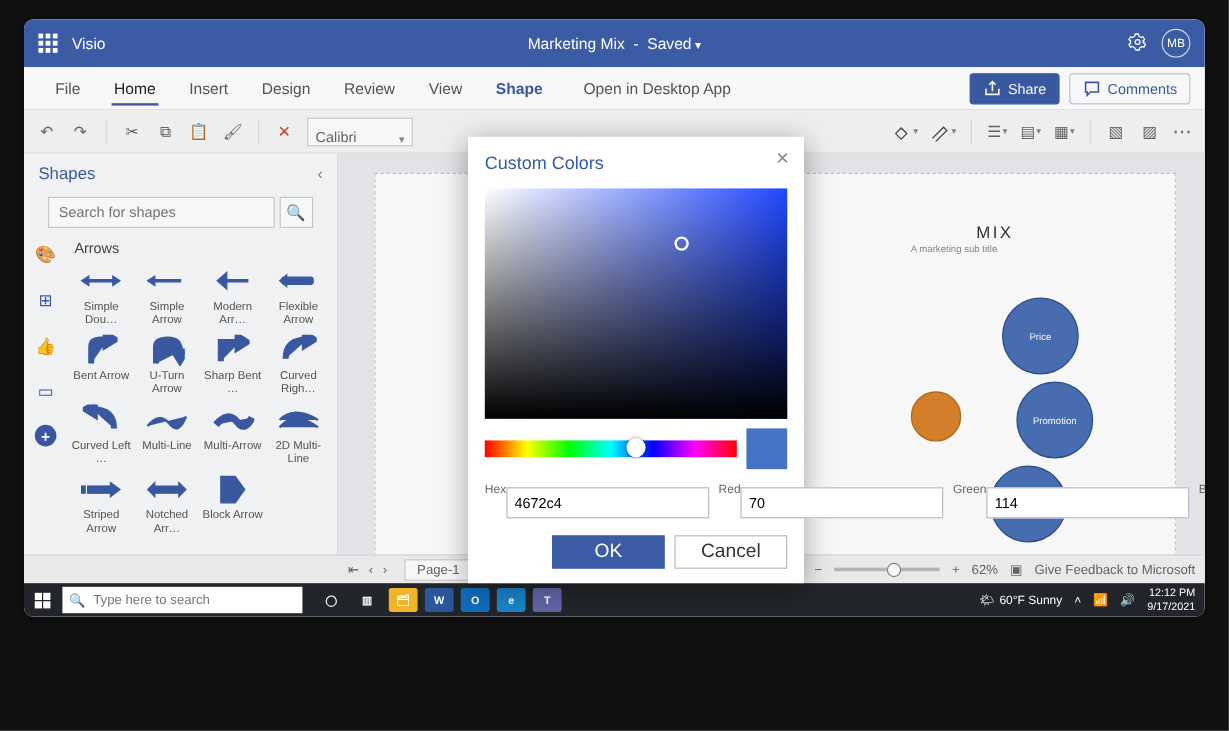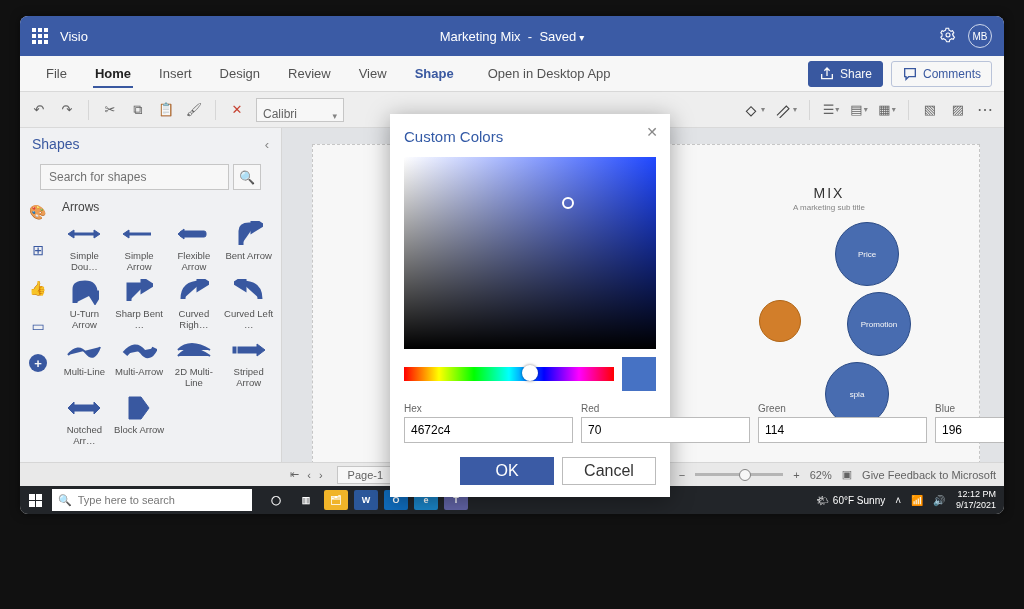--- a/index.html
+++ b/index.html
@@ -9,21 +9,21 @@
 .waffle{width:16px;height:16px;margin-right:12px;display:grid;grid-template-columns:repeat(3,4px);grid-template-rows:repeat(3,4px);gap:2px}
 .waffle span{background:#fff}
 .doc-title{position:absolute;left:0;right:0;text-align:center;pointer-events:none;font-size:13px}
 .doc-title .chev{font-size:10px;margin-left:3px}
 .titlebar .spacer{flex:1}
 .gear-icon,.avatar{margin-left:12px}
 .gear-icon svg{stroke:#fff}
 .avatar{width:24px;height:24px;border-radius:50%;border:1px solid #cfd8ec;display:flex;align-items:center;justify-content:center;font-size:10px;color:#fff}
 .ribbon-tabs{height:36px;background:#fff;display:flex;align-items:center;padding:0 12px;font-size:13px;border-bottom:1px solid #e0e0e0}
 .rtab{padding:0 14px;height:36px;display:flex;align-items:center;color:#555;position:relative;cursor:pointer}
-.rtab.active-home{color:#222;font-weight:700}
+.rtab.active-home{color:#222;font-weight:400}
 .rtab.active-home::after{content:"";position:absolute;bottom:4px;left:12px;right:12px;height:2px;background:#3b5ba5}
 .rtab.active-shape{color:#3b5ba5;font-weight:600}
 .open-desktop{margin-left:20px;color:#555;font-size:13px}
 .ribbon-right{margin-left:auto;display:flex;gap:8px}
 .pill{height:26px;border:1px solid #bfc9e0;border-radius:3px;display:flex;align-items:center;padding:0 10px;font-size:12px;gap:5px;cursor:pointer}
 .pill-share{background:#3b5ba5;color:#fff;border-color:#3b5ba5}
 .pill-comments{background:#fff;color:#3b5ba5}
 .toolbar{height:36px;background:#f5f5f5;display:flex;align-items:center;padding:0 10px;gap:10px;font-size:13px;color:#666;border-bottom:1px solid #e0e0e0}
 .tb-ico{width:18px;height:18px;display:flex;align-items:center;justify-content:center}
 .tb-sep{width:1px;height:20px;background:#ddd;margin:0 2px}
@@ -46,21 +46,21 @@
 .sp-grid-wrap{flex:1;padding:4px 6px 0 2px;overflow:hidden}
 .sp-cat{font-size:12px;color:#444;padding:2px 4px 6px}
 .sp-grid{display:grid;grid-template-columns:repeat(4,1fr);gap:2px}
 .sp-cell{display:flex;flex-direction:column;align-items:center;justify-content:flex-start;font-size:9.5px;color:#555;text-align:center;height:56px;cursor:pointer}
 .sp-cell .glyph{width:40px;height:28px;display:flex;align-items:center;justify-content:center;color:#3b5ba5;margin-bottom:2px}
 .sp-cell .glyph svg{stroke:#3b5ba5;fill:#3b5ba5}
 .canvas{flex:1;position:relative;background:#e8eaed}
 .page{position:absolute;top:16px;left:30px;right:24px;bottom:12px;background:#fff;border:1px dashed #ccc}
 .diagram{position:absolute;right:80px;top:40px}
 .mkt-title{font-size:14px;color:#333;letter-spacing:2px;text-align:center;margin-bottom:2px}
-.mkt-sub{font-size:8px;color:#888;text-align:center;margin-bottom:0}
+.mkt-sub{font-size:8px;color:#888;margin-bottom:26px}
 .bubbles{position:relative;width:140px;height:220px}
 .bub{width:64px;height:64px;border-radius:50%;background:#4a6fb5;border:1.5px solid #2c4d8a;color:#fff;font-size:8px;display:flex;align-items:center;justify-content:center;position:absolute}
 .bub.center{width:42px;height:42px;background:#d9822b;border-color:#b56816;left:0;top:88px}
 .bub.b1{right:0;top:10px}
 .bub.b2{right:-12px;top:80px}
 .bub.b3{right:10px;top:150px}
 .statusbar{position:absolute;left:0;right:0;bottom:28px;height:24px;background:#f0f0f0;border-top:1px solid #ddd;display:flex;align-items:center;font-size:11px;color:#666;padding:0 8px}
 .sb-nav{display:flex;align-items:center;gap:8px}
 .sb-nav span{cursor:pointer}
 .page-tab{border:1px solid #ccc;background:#fff;padding:2px 10px;font-size:11px;margin-left:6px}
@@ -82,21 +82,21 @@
 .modal-title{color:#335aa6;font-size:15px;margin-bottom:12px}
 .modal-close{position:absolute;right:12px;top:10px;color:#888;font-size:14px;cursor:pointer}
 .satbox{width:252px;height:192px;position:relative;background:linear-gradient(to right,#fff,#2048ff);margin-bottom:8px}
 .satbox::after{content:"";position:absolute;inset:0;background:linear-gradient(to bottom,rgba(0,0,0,0),#000)}
 .sat-cursor{position:absolute;width:12px;height:12px;border:2px solid #fff;border-radius:50%;left:158px;top:40px;z-index:2}
 .hue-row{display:flex;align-items:center;gap:8px;margin-bottom:12px}
 .hue-bar{flex:1;height:14px;position:relative;background:linear-gradient(to right,#f00,#ff0,#0f0,#0ff,#00f,#f0f,#f00)}
 .hue-thumb{position:absolute;top:-2px;left:118px;width:16px;height:16px;border-radius:50%;background:#fff;box-shadow:0 0 3px rgba(0,0,0,.5)}
 .swatch{width:34px;height:34px;background:#4672c4}
 .field-row{display:flex;gap:8px;margin-bottom:14px}
-.field{flex:1;display:flex;flex-direction:column;font-size:10px;color:#666}
+.field{flex:1;display:flex;font-size:10px;color:#666}
 .field.hex{flex:1.3}
 .field input{height:26px;border:1px solid #bbb;padding:0 6px;font-size:12px;margin-top:3px}
 .btn-row{display:flex;gap:8px;justify-content:flex-end}
 .btn{width:94px;height:28px;display:flex;align-items:center;justify-content:center;font-size:16px;cursor:pointer}
 .btn-ok{background:#3b5ba5;color:#fff}
 .btn-cancel{background:#fff;border:1px solid #bbb;color:#333}
 .dim{filter:brightness(.97)}
 svg.ico{width:16px;height:16px}
 </style>
 </head>
@@ -225,20 +225,29 @@
                 <div class="glyph">
                   <svg width="36" height="16">
                     <line x1="4" y1="8" x2="30" y2="8" stroke="#3b5ba5" stroke-width="3"></line>
                     <polygon points="2,8 8,4 8,12"></polygon>
                   </svg>
                 </div>
                 <div>Simple Arrow</div>
               </div>
               <div class="sp-cell">
                 <div class="glyph">
+                  <svg width="30" height="24">
+                    <line x1="28" y1="12" x2="8" y2="12" stroke="#3b5ba5" stroke-width="3"></line>
+                    <polygon points="2,12 10,5 10,19"></polygon>
+                  </svg>
+                </div>
+                <div>Modern Arr…</div>
+              </div>
+              <div class="sp-cell">
+                <div class="glyph">
                   <svg width="36" height="16">
                     <rect x="4" y="5" width="26" height="6" rx="2"></rect>
                     <polygon points="2,8 8,3 8,13"></polygon>
                   </svg>
                 </div>
                 <div>Flexible Arrow</div>
               </div>
               <div class="sp-cell">
                 <div class="glyph">
                   <svg width="28" height="26" fill="none" stroke="#3b5ba5" stroke-width="5">

